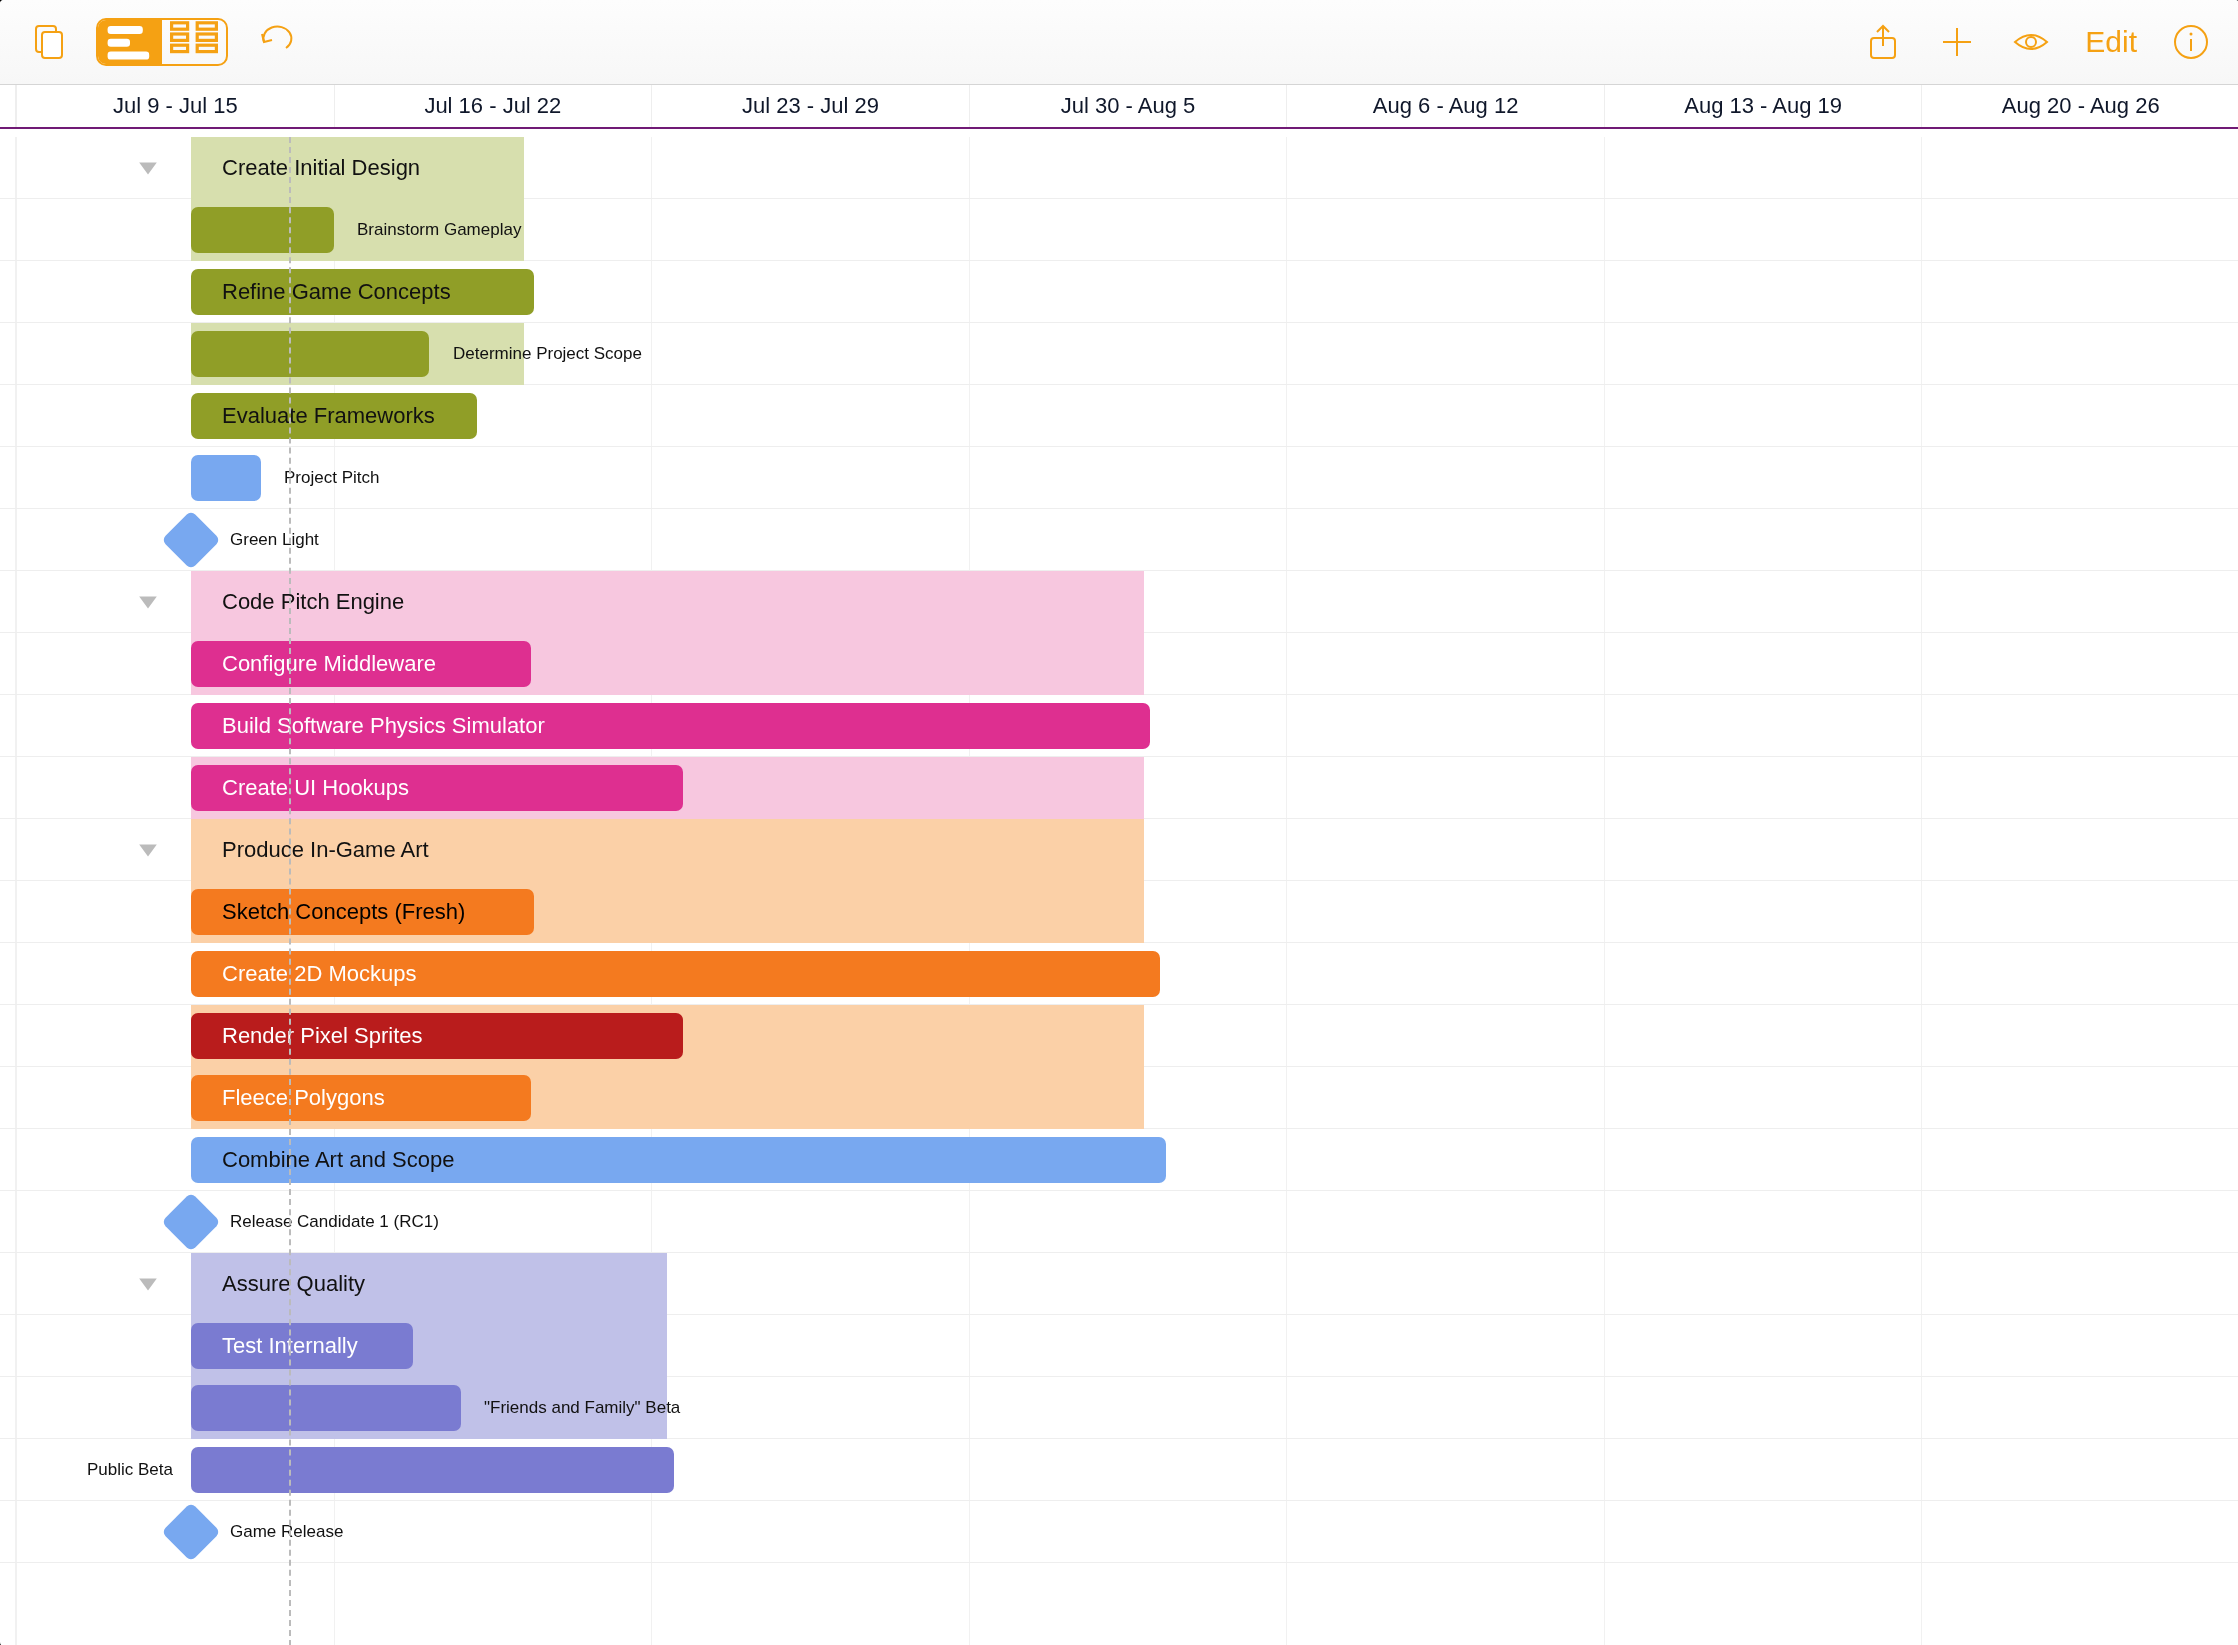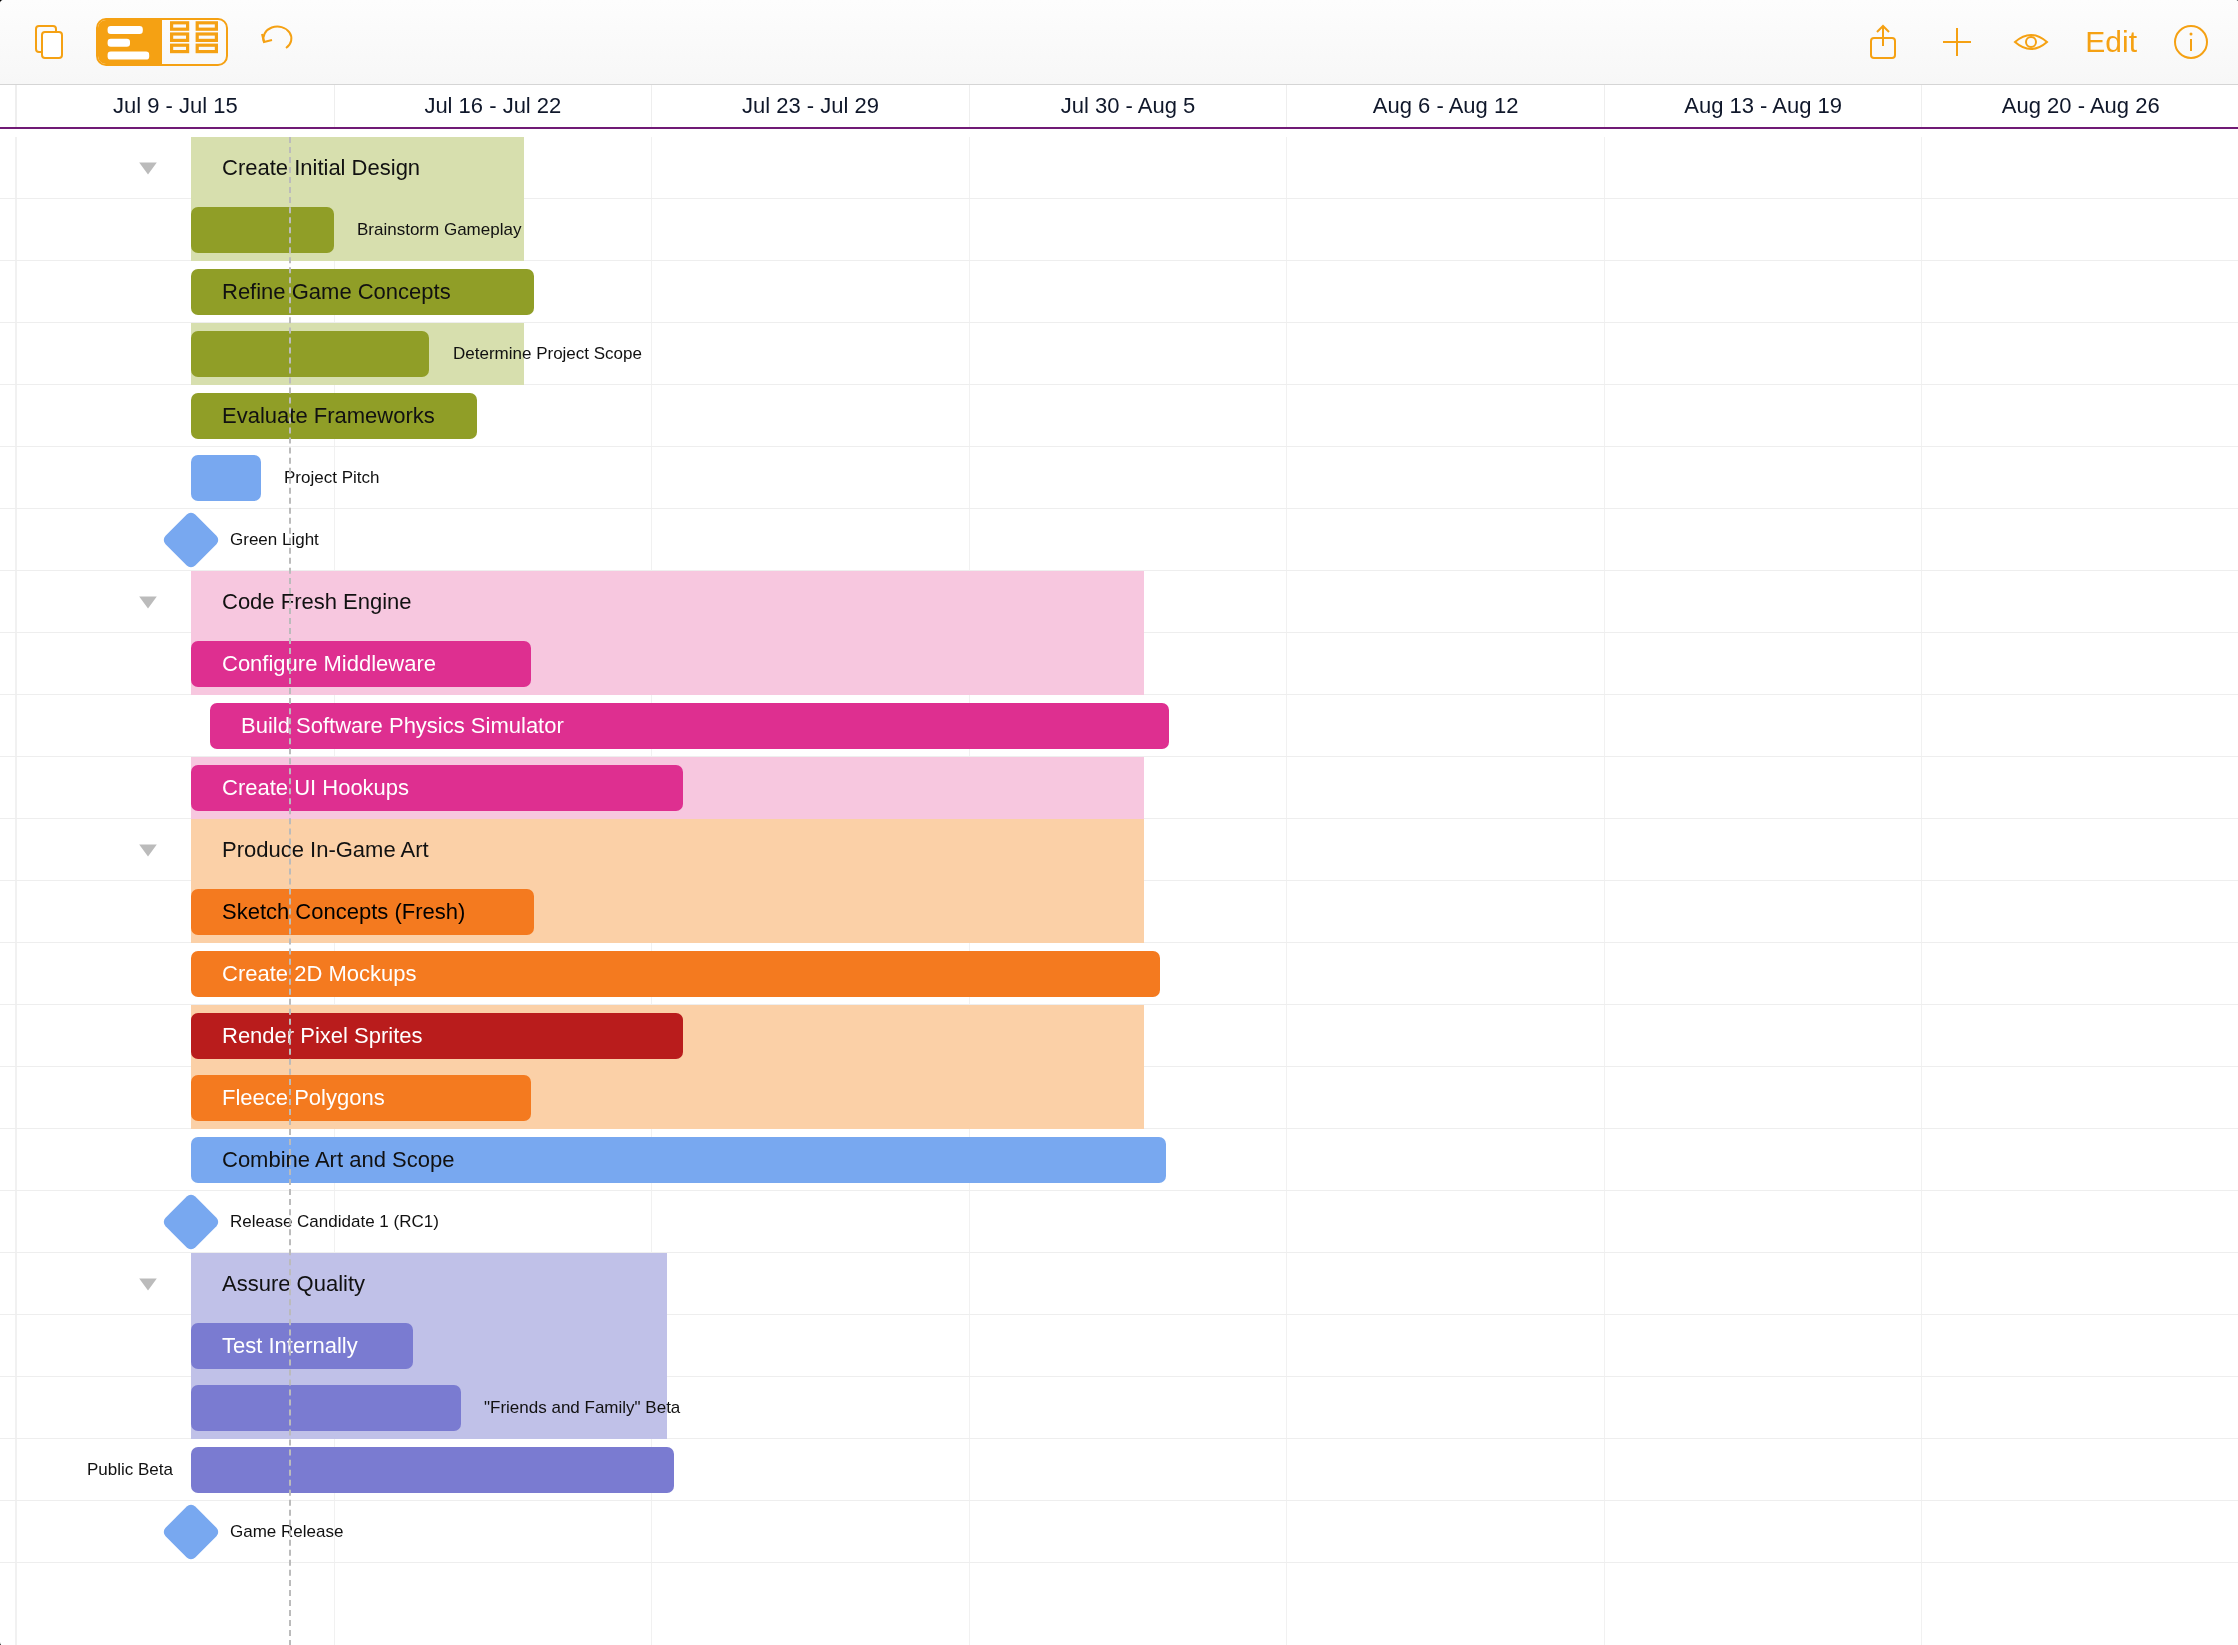--- a/index.html
+++ b/index.html
@@ -209,28 +209,28 @@
         <div class="row">
           <div class="milestone" style="left: 170px;"></div>
           <div class="row-label" style="left: 230px;">Green Light</div>
         </div>
         <div class="row">
           <div class="chev" style="width: 171px;">
             <svg viewBox="0 0 20 20">
               <polygon points="2,5 18,5 10,16"></polygon>
             </svg>
           </div>
-          <div class="bar" style="left: 191px; width: 953px; background: rgb(247, 199, 223); top: 0px; height: 62px; border-radius: 0px;">Code Fresh Engine</div>
+          <div class="bar" style="left: 191px; width: 953px; background: rgb(247, 199, 223); top: 0px; height: 62px; border-radius: 0px;">Code Pitch Engine</div>
         </div>
         <div class="row">
           <div class="bar" style="left: 191px; width: 953px; background: rgb(247, 199, 223); border-radius: 0px; top: 0px; height: 62px;"></div>
           <div class="bar sub" style="left: 191px; width: 340px; background: rgb(222, 47, 144); color: rgb(255, 255, 255);">Configure Middleware</div>
         </div>
         <div class="row">
-          <div class="bar sub" style="left: 191px; width: 959px; background: rgb(222, 47, 144); color: rgb(255, 255, 255); margin-left: 19px;">Build Software Physics Simulator</div>
+          <div class="bar sub" style="left: 191px; width: 959px; background: rgb(222, 47, 144); color: rgb(255, 255, 255);">Build Software Physics Simulator</div>
         </div>
         <div class="row">
           <div class="bar" style="left: 191px; width: 953px; background: rgb(247, 199, 223); border-radius: 0px; top: 0px; height: 62px;"></div>
           <div class="bar sub" style="left: 191px; width: 492px; background: rgb(222, 47, 144); color: rgb(255, 255, 255);">Create UI Hookups</div>
         </div>
         <div class="row">
           <div class="chev" style="width: 171px;">
             <svg viewBox="0 0 20 20">
               <polygon points="2,5 18,5 10,16"></polygon>
             </svg>

